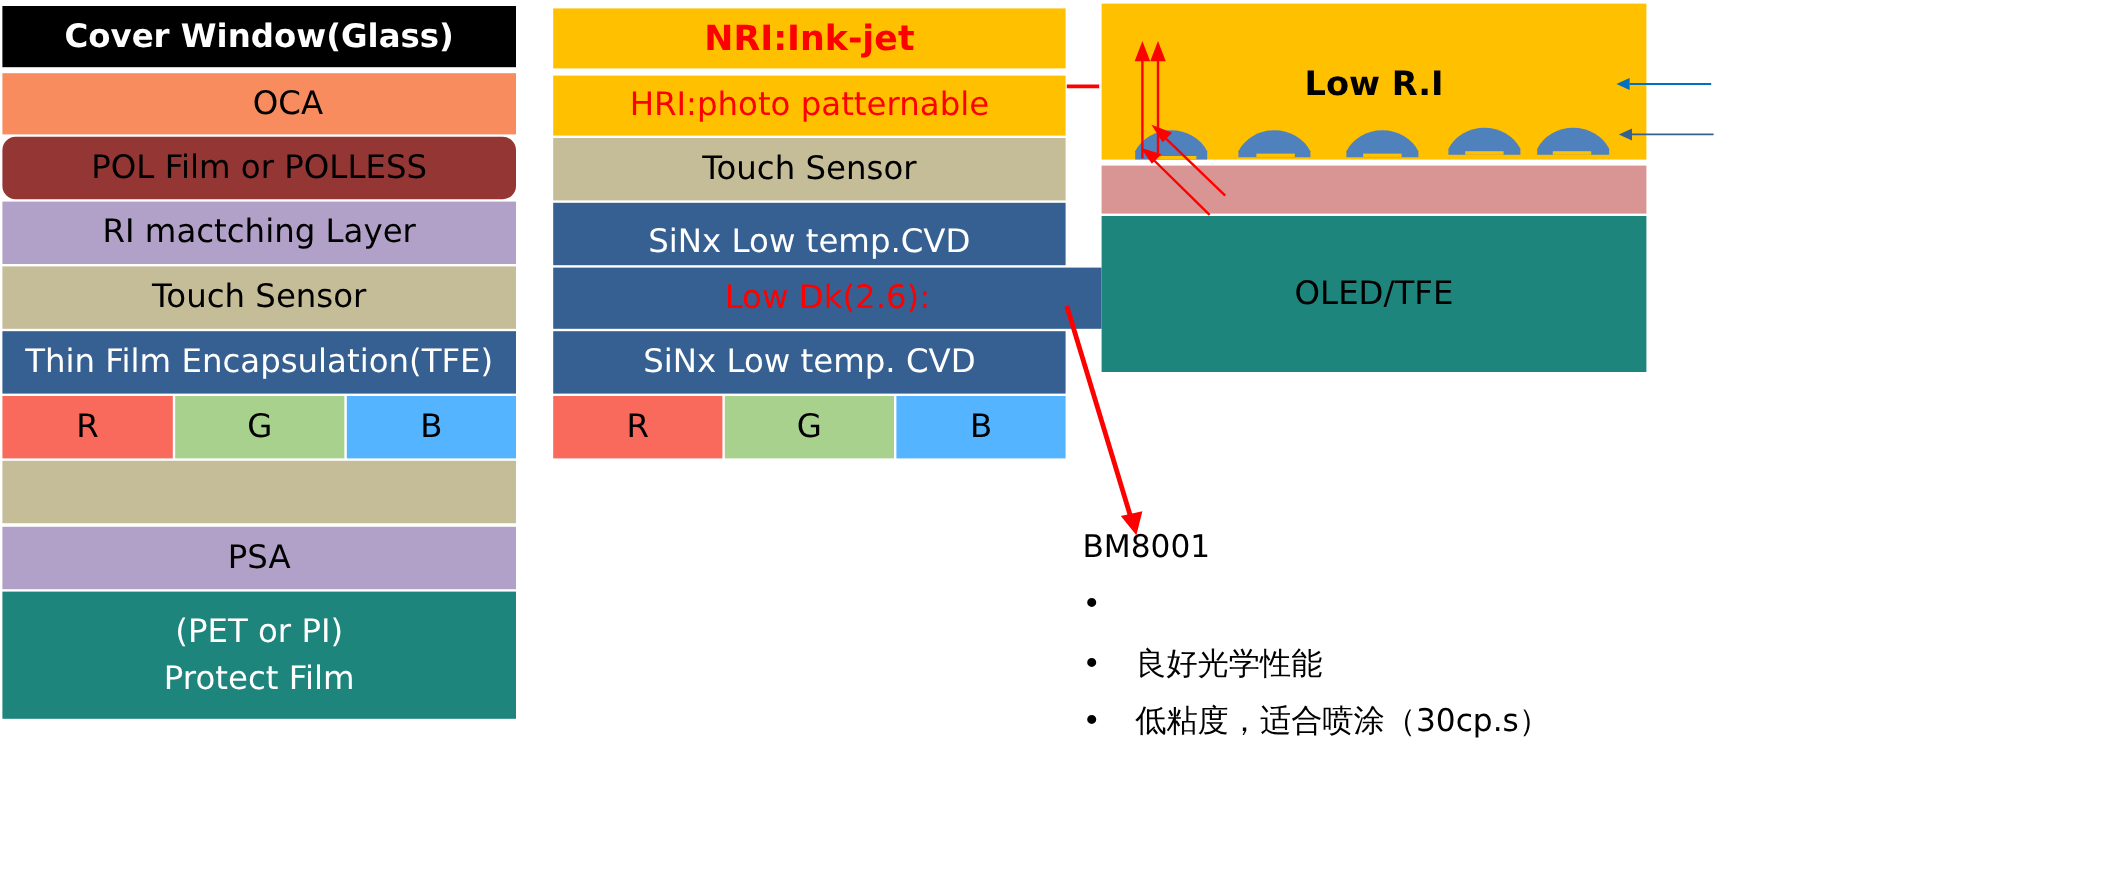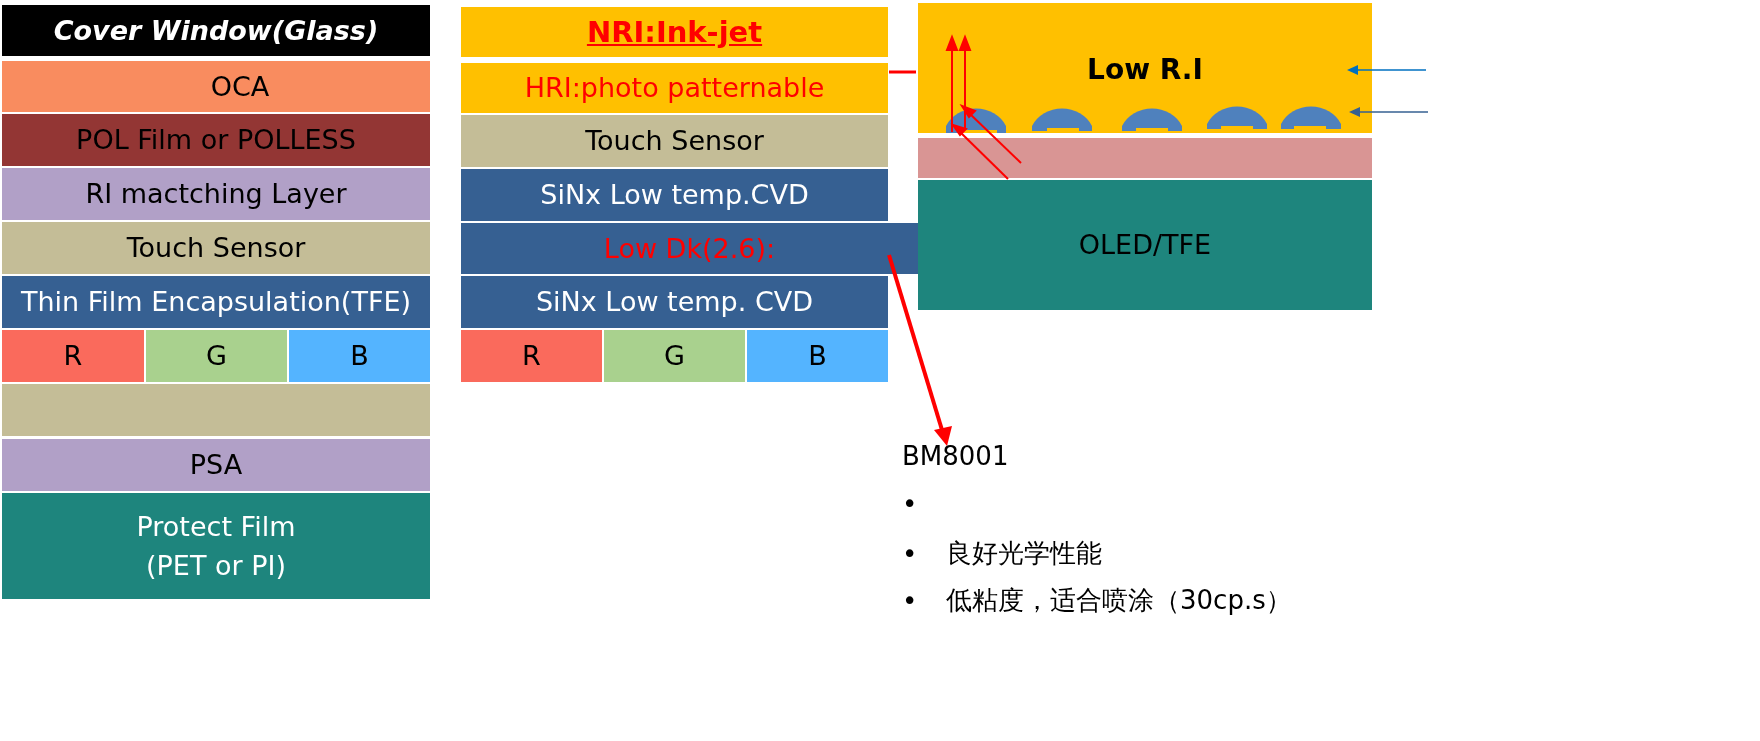--- a/index.html
+++ b/index.html
@@ -12,27 +12,27 @@
   .bold { font-weight:bold; }
   svg.overlay { position:absolute; left:0; top:0; }
   .note { position:absolute; font-size:26px; color:#000; }
   .bullet { position:absolute; font-size:26px; color:#000; display:flex; align-items:center; }
   .bullet .dot { width:44px; }
 </style>
 </head>
 <body>
 
 <div>
-  <div class="layer white bold" style="left:2px;top:5px;width:428px;height:51px;background:#000;font-size:27px;font-style:italic;">
+  <div class="layer white bold" style="left:2px;top:5px;width:428px;height:51px;background:#000;font-size:27px;">
     <span>Cover Window(Glass)</span>
   </div>
   <div class="layer" style="left:2px;top:61px;width:428px;height:51px;background:#f98c5f;padding-left:48px;">
     <span>OCA</span>
   </div>
-  <div class="layer" style="left:2px;top:114px;width:428px;height:52px;background:#933634;">
+  <div class="layer" style="left:2px;top:114px;width:428px;height:52px;background:#933634;border-radius:11px;">
     <span>POL Film or POLLESS</span>
   </div>
   <div class="layer" style="left:2px;top:168px;width:428px;height:52px;background:#b1a0c7;">
     <span>RI mactching Layer</span>
   </div>
   <div class="layer" style="left:2px;top:222px;width:428px;height:52px;background:#c4bd97;">
     <span>Touch Sensor</span>
   </div>
   <div class="layer white" style="left:2px;top:276px;width:428px;height:52px;background:#366092;">
     <span>Thin Film Encapsulation(TFE)</span>
@@ -46,36 +46,36 @@
   <div class="layer" style="left:289px;top:330px;width:141px;height:52px;background:#54b4ff;">
     <span>B</span>
   </div>
   <div class="layer" style="left:2px;top:384px;width:428px;height:52px;background:#c4bd97;">
     <span></span>
   </div>
   <div class="layer" style="left:2px;top:439px;width:428px;height:52px;background:#b1a0c7;justify-content:center;">
     <span>PSA</span>
   </div>
   <div class="layer white" style="left:2px;top:493px;width:428px;height:106px;background:#1e857d;flex-direction:column;">
+    <span>(PET or PI)</span>
     <span>Protect Film</span>
-    <span>(PET or PI)</span>
   </div>
 </div>
 
 <div>
-  <div class="layer red bold" style="left:461px;top:7px;width:427px;height:50px;background:#ffc000;font-size:29px;text-decoration:underline;">
+  <div class="layer red bold" style="left:461px;top:7px;width:427px;height:50px;background:#ffc000;font-size:29px;">
     <span>NRI:Ink-jet</span>
   </div>
   <div class="layer red" style="left:461px;top:63px;width:427px;height:50px;background:#ffc000;justify-content:center;">
     <span>HRI:photo patternable</span>
   </div>
   <div class="layer" style="left:461px;top:115px;width:427px;height:52px;background:#c4bd97;">
     <span>Touch Sensor</span>
   </div>
-  <div class="layer white" style="left:461px;top:169px;width:427px;height:52px;background:#366092;">
+  <div class="layer white" style="left:461px;top:169px;width:427px;height:52px;background:#366092;align-items:flex-end;">
     <span>SiNx Low temp.CVD</span>
   </div>
   <div class="layer red" style="left:461px;top:223px;width:457px;height:51px;background:#366092;">
     <span>Low Dk(2.6):</span>
   </div>
   <div class="layer white" style="left:461px;top:276px;width:427px;height:52px;background:#366092;">
     <span>SiNx Low temp. CVD</span>
   </div>
   <div class="layer" style="left:461px;top:330px;width:141px;height:52px;background:#fa6a5c;">
     <span>R</span>

